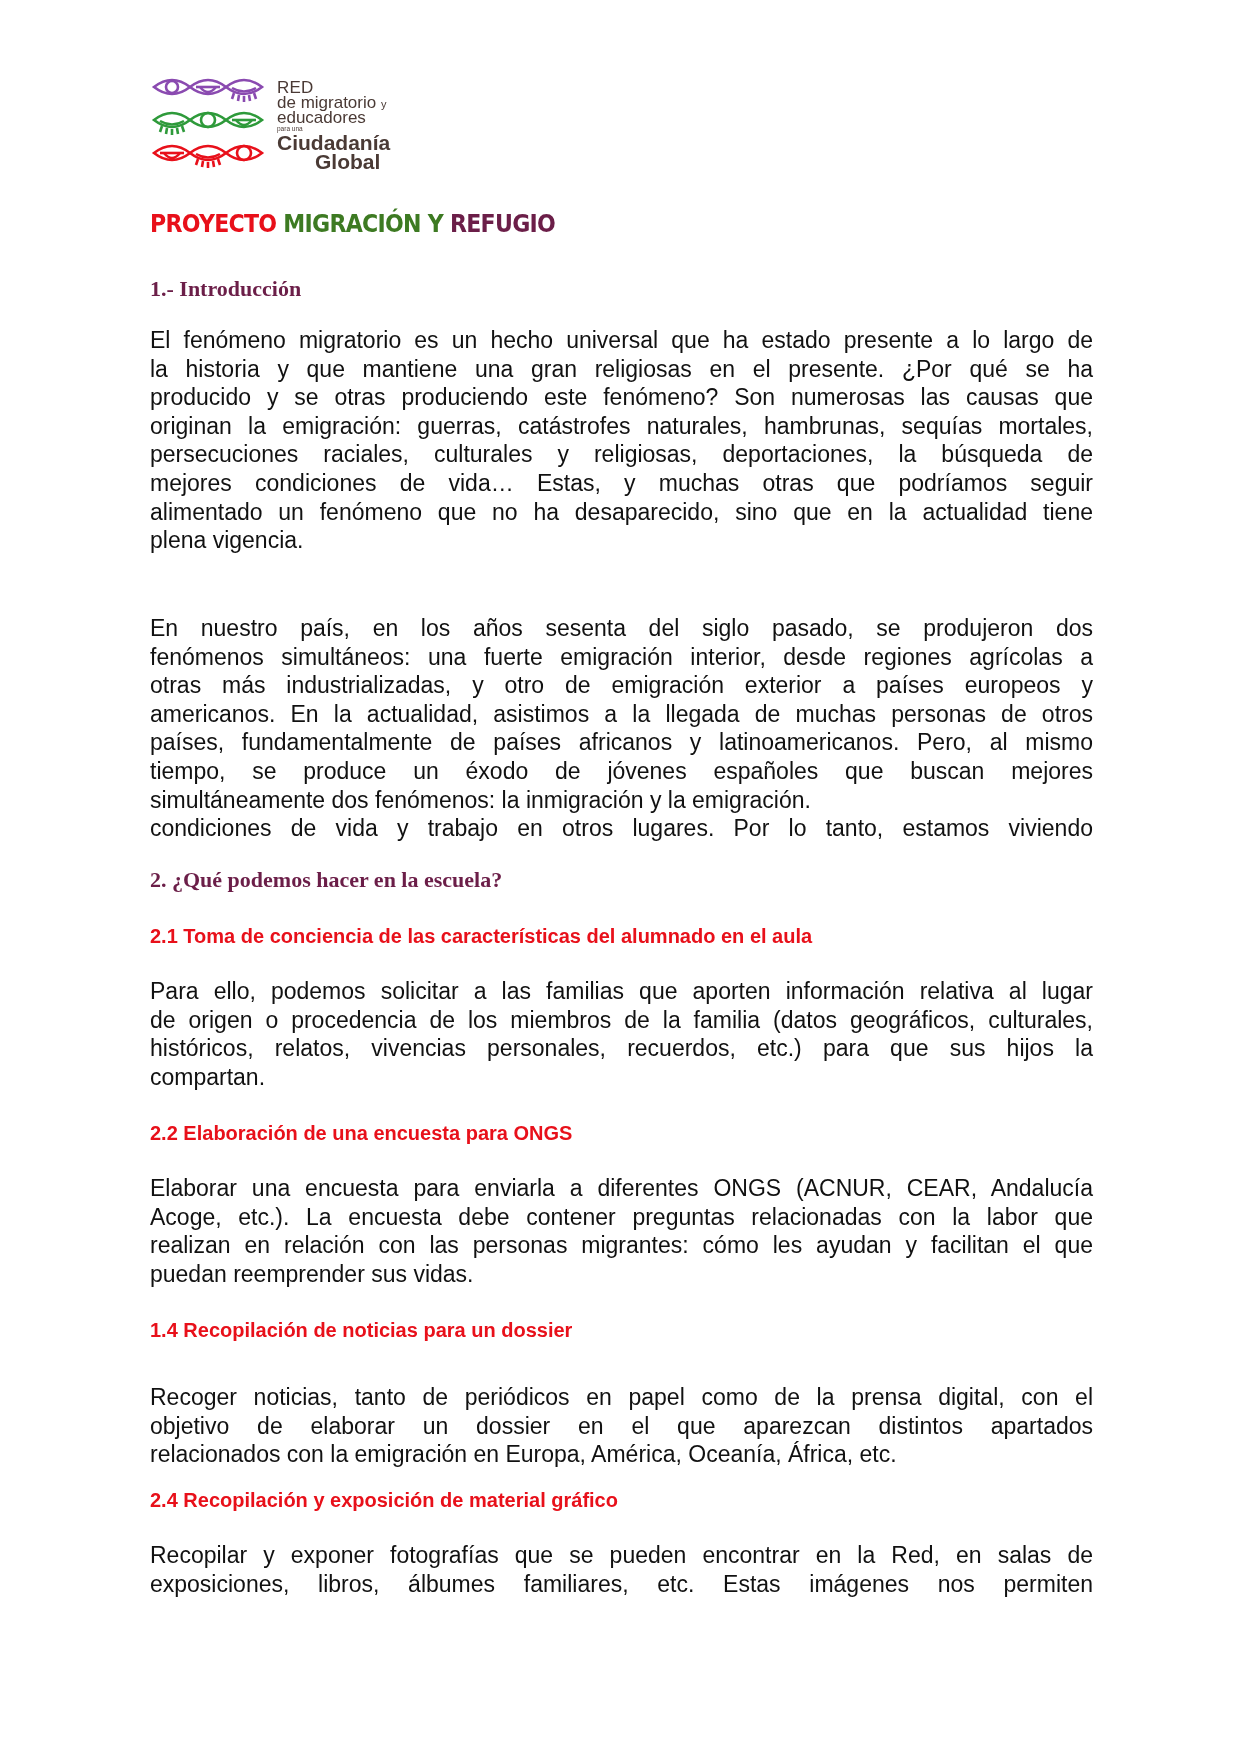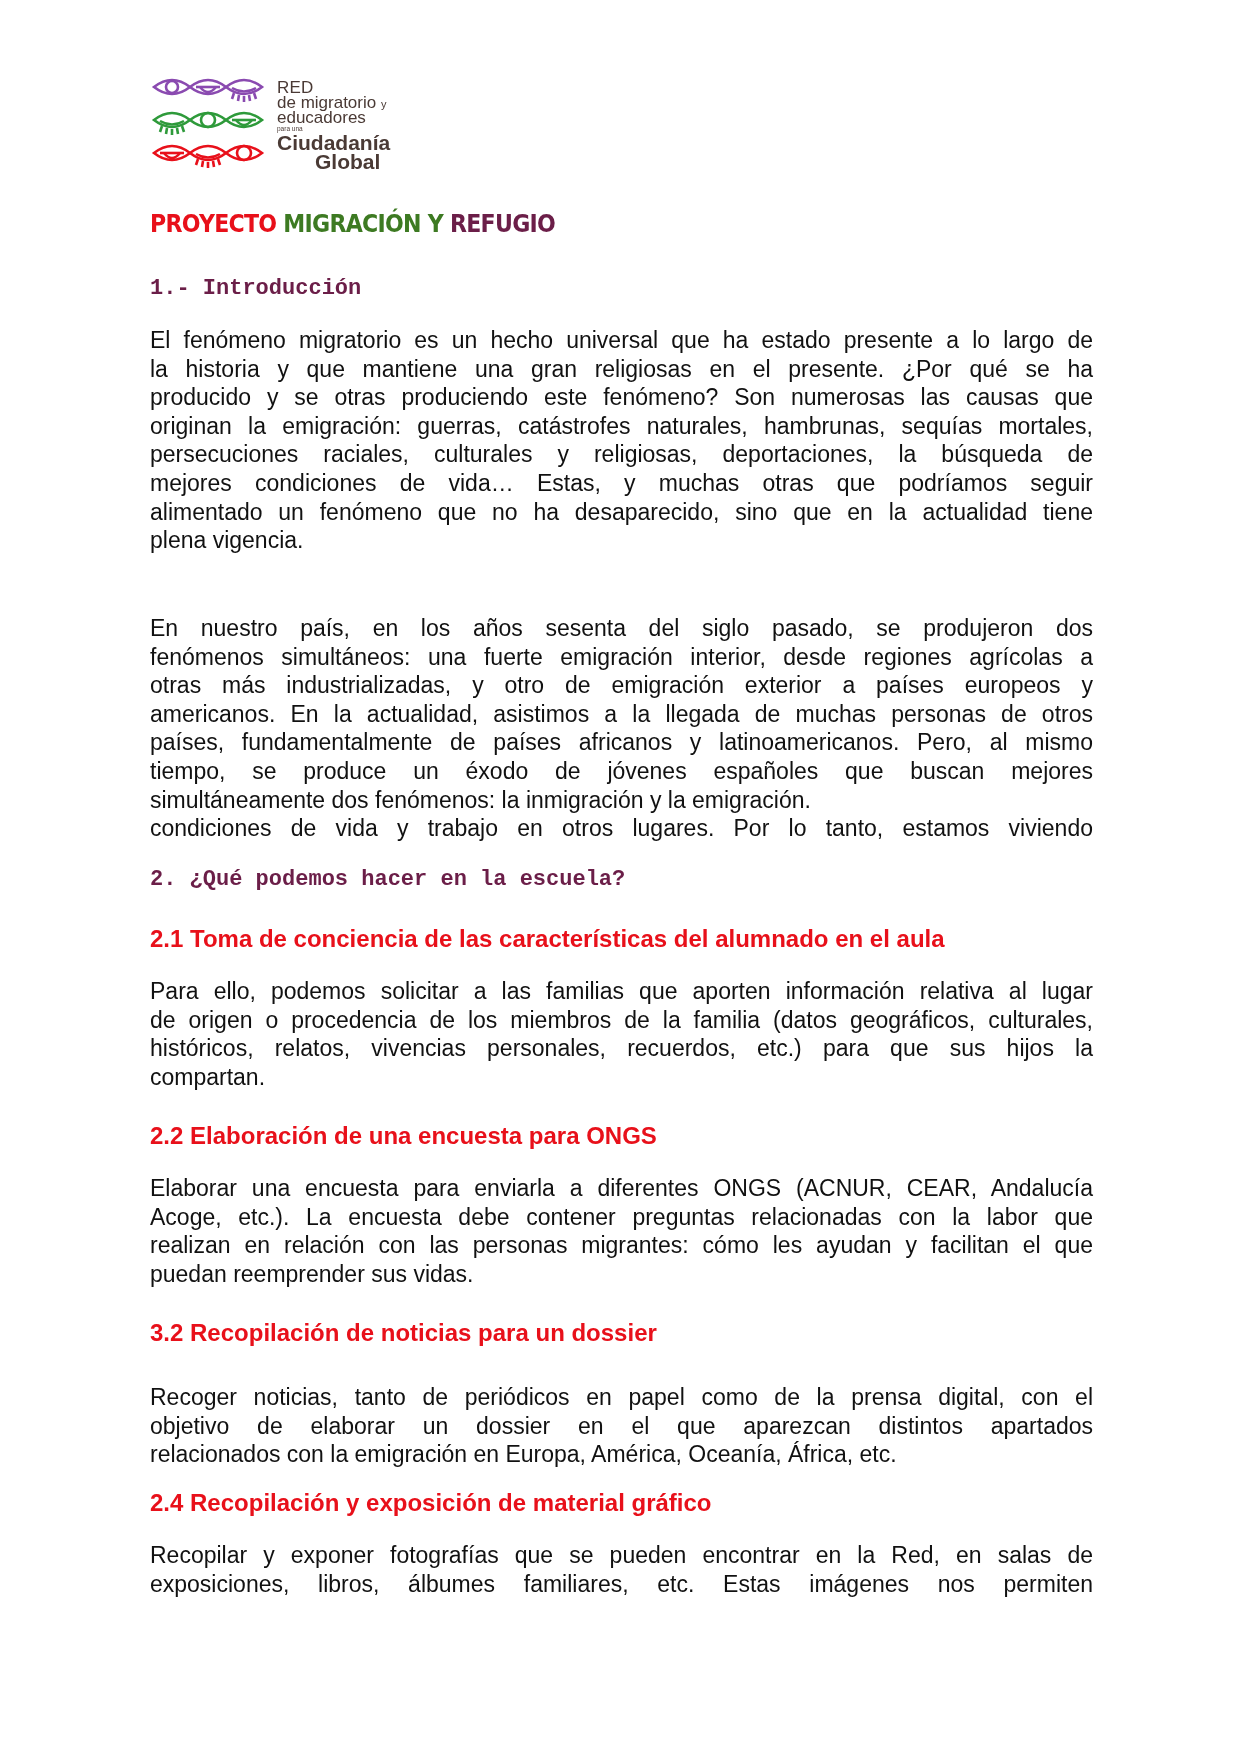--- a/index.html
+++ b/index.html
@@ -12,22 +12,22 @@
   .logo-y { font-size: 11px; }
   .logo-para { font-size: 6.5px; margin-top: 0px; }
   .logo-ciud { font-size: 21px; font-weight: bold; margin-top: -1px; }
   .logo-glob { font-size: 21px; font-weight: bold; padding-left: 38px; margin-top: -2px; }
 
   .title { position: absolute; left: 150px; top: 210px; font-family: "DejaVu Sans", sans-serif; font-size: 24px; font-weight: bold; letter-spacing: -0.8px; white-space: nowrap; transform: scaleX(0.92); transform-origin: left top; }
   .title .t1 { color: #e8101a; }
   .title .t2 { color: #3d7a22; }
   .title .t3 { color: #6b1e48; }
 
-  .h1 { position: absolute; left: 150px; font-family: Liberation Mono, monospace; font-weight: bold; font-size: 22px; color: #6b1e48; white-space: nowrap; }
-  .h2 { position: absolute; left: 150px; font-family: "Liberation Sans", sans-serif; font-weight: bold; font-size: 24px; color: #e8101a; white-space: nowrap; }
+  .h1 { position: absolute; left: 150px; font-family: Liberation Serif, serif; font-weight: bold; font-size: 22px; color: #6b1e48; white-space: nowrap; }
+  .h2 { position: absolute; left: 150px; font-family: "Liberation Sans", sans-serif; font-weight: bold; font-size: 20px; color: #e8101a; white-space: nowrap; }
 
   .para { position: absolute; left: 150px; width: 943px; font-family: Liberation Sans, sans-serif; font-size: 23px; line-height: 28.6px; color: #111111; text-align: justify; }
   .para .line { display: block; text-align: justify; text-align-last: justify; height: 28.6px; white-space: nowrap; }
   .para .line.last { text-align-last: left; }
 </style>
 </head>
 <body>
 
 <div class="logo">
   <svg width="130" height="100" viewBox="0 0 130 100">
@@ -116,21 +116,21 @@
 </div>
 
 <div class="h2" style="top:1122px;">2.2 Elaboración de una encuesta para ONGS</div>
 <div class="para" style="top:1174px;">
   <span class="line">Elaborar una encuesta para enviarla a diferentes ONGS (ACNUR, CEAR, Andalucía</span>
   <span class="line">Acoge, etc.). La encuesta debe contener preguntas relacionadas con la labor que</span>
   <span class="line">realizan en relación con las personas migrantes: cómo les ayudan y facilitan el que</span>
   <span class="line last">puedan reemprender sus vidas.</span>
 </div>
 
-<div class="h2" style="top:1319px;">3.2 Recopilación de noticias para un dossier</div>
+<div class="h2" style="top:1319px;">1.4 Recopilación de noticias para un dossier</div>
 <div class="para" style="top:1371px;margin-top:12px;">
   <span class="line">Recoger noticias, tanto de periódicos en papel como de la prensa digital, con el</span>
   <span class="line">objetivo de elaborar un dossier en el que aparezcan distintos apartados</span>
   <span class="line last">relacionados con la emigración en Europa, América, Oceanía, África, etc.</span>
 </div>
 
 <div class="h2" style="top:1489px;">2.4 Recopilación y exposición de material gráfico</div>
 <div class="para" style="top:1541px;">
   <span class="line">Recopilar y exponer fotografías que se pueden encontrar en la Red, en salas de</span>
   <span class="line">exposiciones, libros, álbumes familiares, etc. Estas imágenes nos permiten</span>

